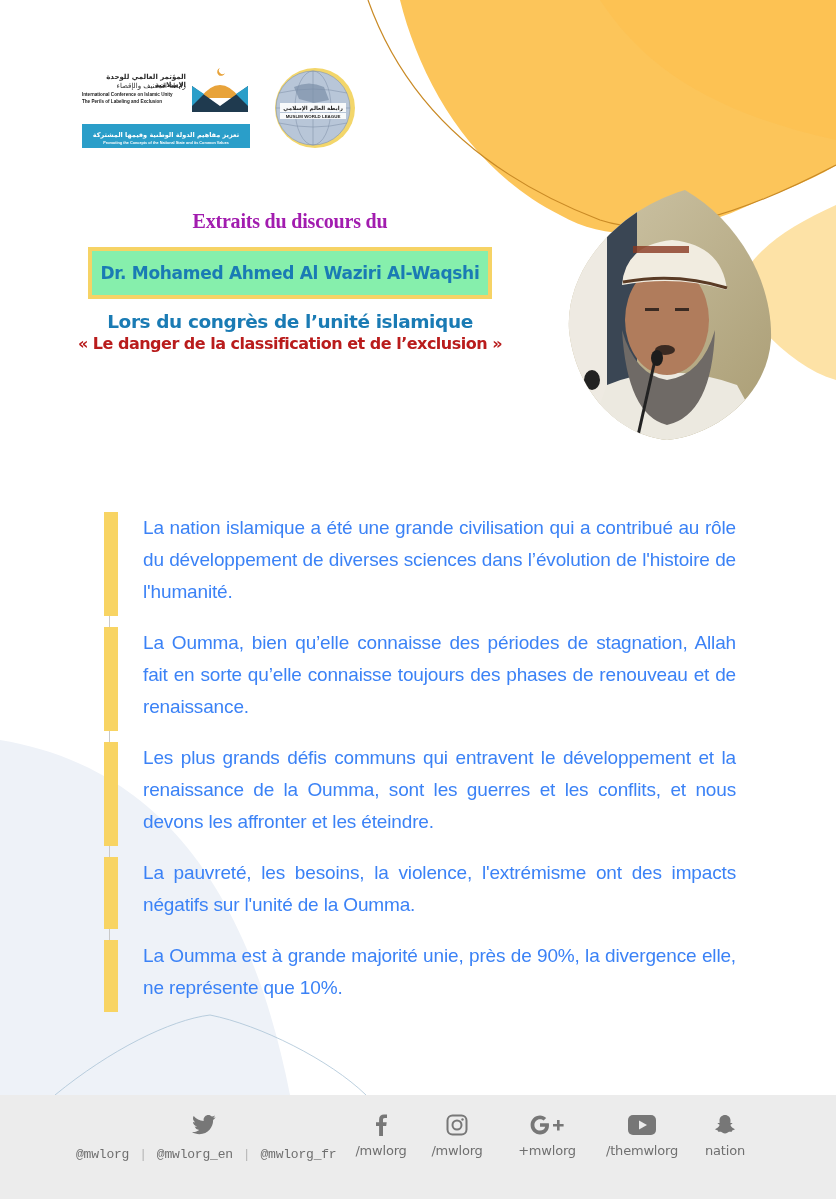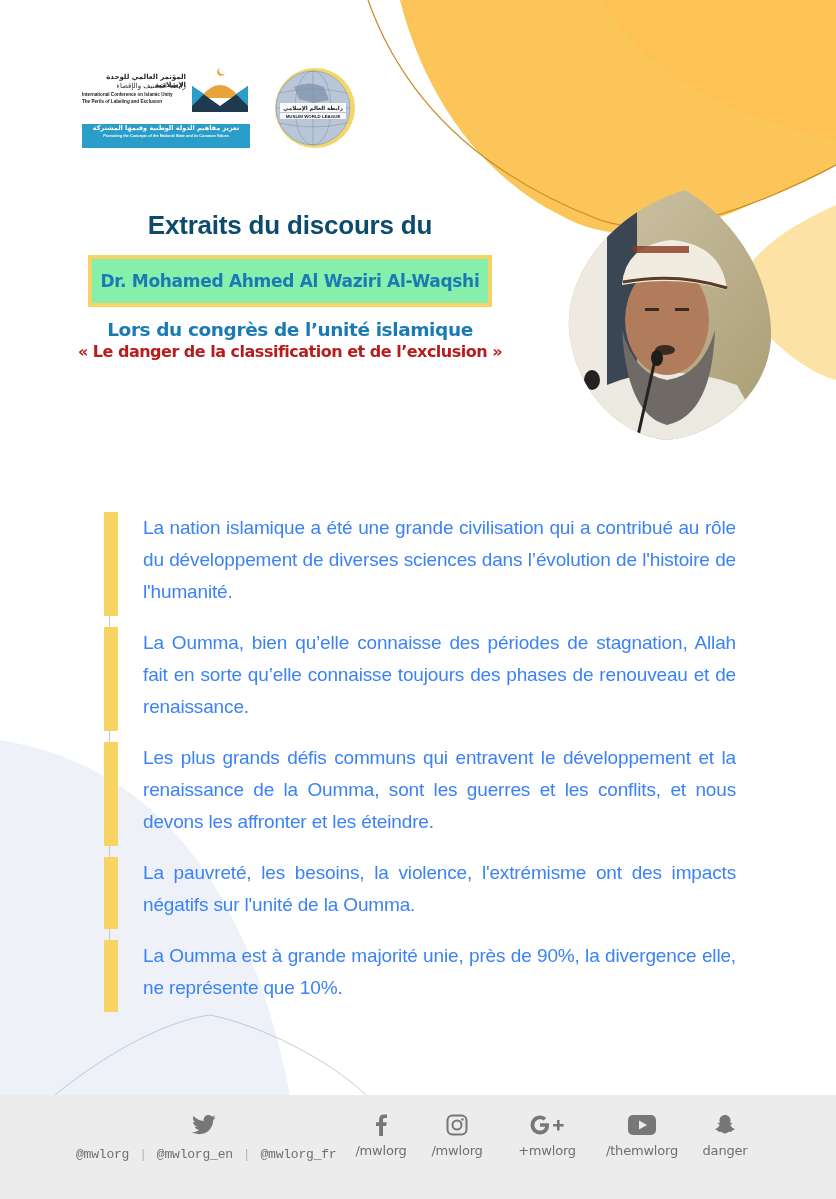--- a/index.html
+++ b/index.html
@@ -27,33 +27,33 @@
       font-size: 4.6px; font-weight: bold; color: #222;
       font-family: "Liberation Sans", sans-serif; white-space: nowrap;
     }
     .conf-en1 { top: 30px; }
     .conf-en2 { top: 37px; }
     .conf-mark { position: absolute; left: 108px; top: 4px; width: 60px; height: 46px; }
     .conf-bar {
       position: absolute; left: 0; top: 62px; width: 168px; height: 24px;
       background: #2a9ec9; color: #fff; text-align: center;
     }
-    .conf-bar-ar { font-size: 6.5px; font-weight: bold; margin-top: 0; direction: rtl; }
+    .conf-bar-ar { font-size: 6.5px; font-weight: bold; margin-top: 7px; direction: rtl; }
     .conf-bar-en { font-size: 3.8px; font-weight: bold; margin-top: 2px; font-family: "Liberation Sans", sans-serif; }
 
     .mwl-logo { position: absolute; left: 192px; top: 3px; width: 82px; height: 86px; }
 
     
     .headline {
       position: absolute; left: 70px; top: 210px; width: 440px;
       text-align: center; z-index: 2;
     }
     .extraits {
-      font-size: 26px; font-weight: bold; color: #0c4a6e;
-      font-family: Liberation Sans, sans-serif; letter-spacing: -0.2px;
+      font-size: 20px; font-weight: bold; color: #a21caf;
+      font-family: Liberation Serif, serif; letter-spacing: -0.2px;
     }
     .name-box {
       margin: 14px auto 0; width: 404px; height: 52px;
       border: 4px solid #f6d365; background: #86efac;
       display: flex; align-items: center; justify-content: center;
     }
     .name-text {
       font-size: 17px; font-weight: bold; color: #1a7bb4;
       font-family: "DejaVu Sans", sans-serif; letter-spacing: -0.3px;
     }
@@ -294,15 +294,15 @@
     </div>
     <div class="social-label">/themwlorg</div>
   </div>
 
   <div class="social" style="left:698px; width:54px;">
     <div class="social-icon">
       <svg width="22" height="22" viewBox="0 0 22 22">
         <path d="M11,1c3,0,5.5,2.3,5.5,5.3c0,0.9-0.1,1.8-0.1,2.7c0.6,0.2,1.4-0.4,1.9,0.1c0.4,0.5-0.6,1-1.4,1.3c-0.5,0.2-0.6,0.5-0.4,0.9c0.8,1.8,2.2,3.2,4.1,3.6c0.3,0.1,0.3,0.4,0.1,0.6c-0.7,0.6-1.8,0.6-2.4,1c-0.4,0.3-0.1,1.2-0.7,1.3c-0.8,0.1-1.7-0.3-2.6,0c-1.2,0.4-2,1.8-4,1.8s-2.8-1.4-4-1.8c-0.9-0.3-1.8,0.1-2.6,0c-0.6-0.1-0.3-1-0.7-1.3c-0.6-0.4-1.7-0.4-2.4-1c-0.2-0.2-0.2-0.5,0.1-0.6c1.9-0.4,3.3-1.8,4.1-3.6c0.2-0.4,0.1-0.7-0.4-0.9C4.3,10.1,3.3,9.6,3.7,9.1c0.5-0.5,1.3,0.1,1.9-0.1c0-0.9-0.1-1.8-0.1-2.7C5.5,3.3,8,1,11,1z" fill="#777"></path>
       </svg>
     </div>
-    <div class="social-label">danger</div>
+    <div class="social-label">nation</div>
   </div>
 </div>
 
 </body></html>

